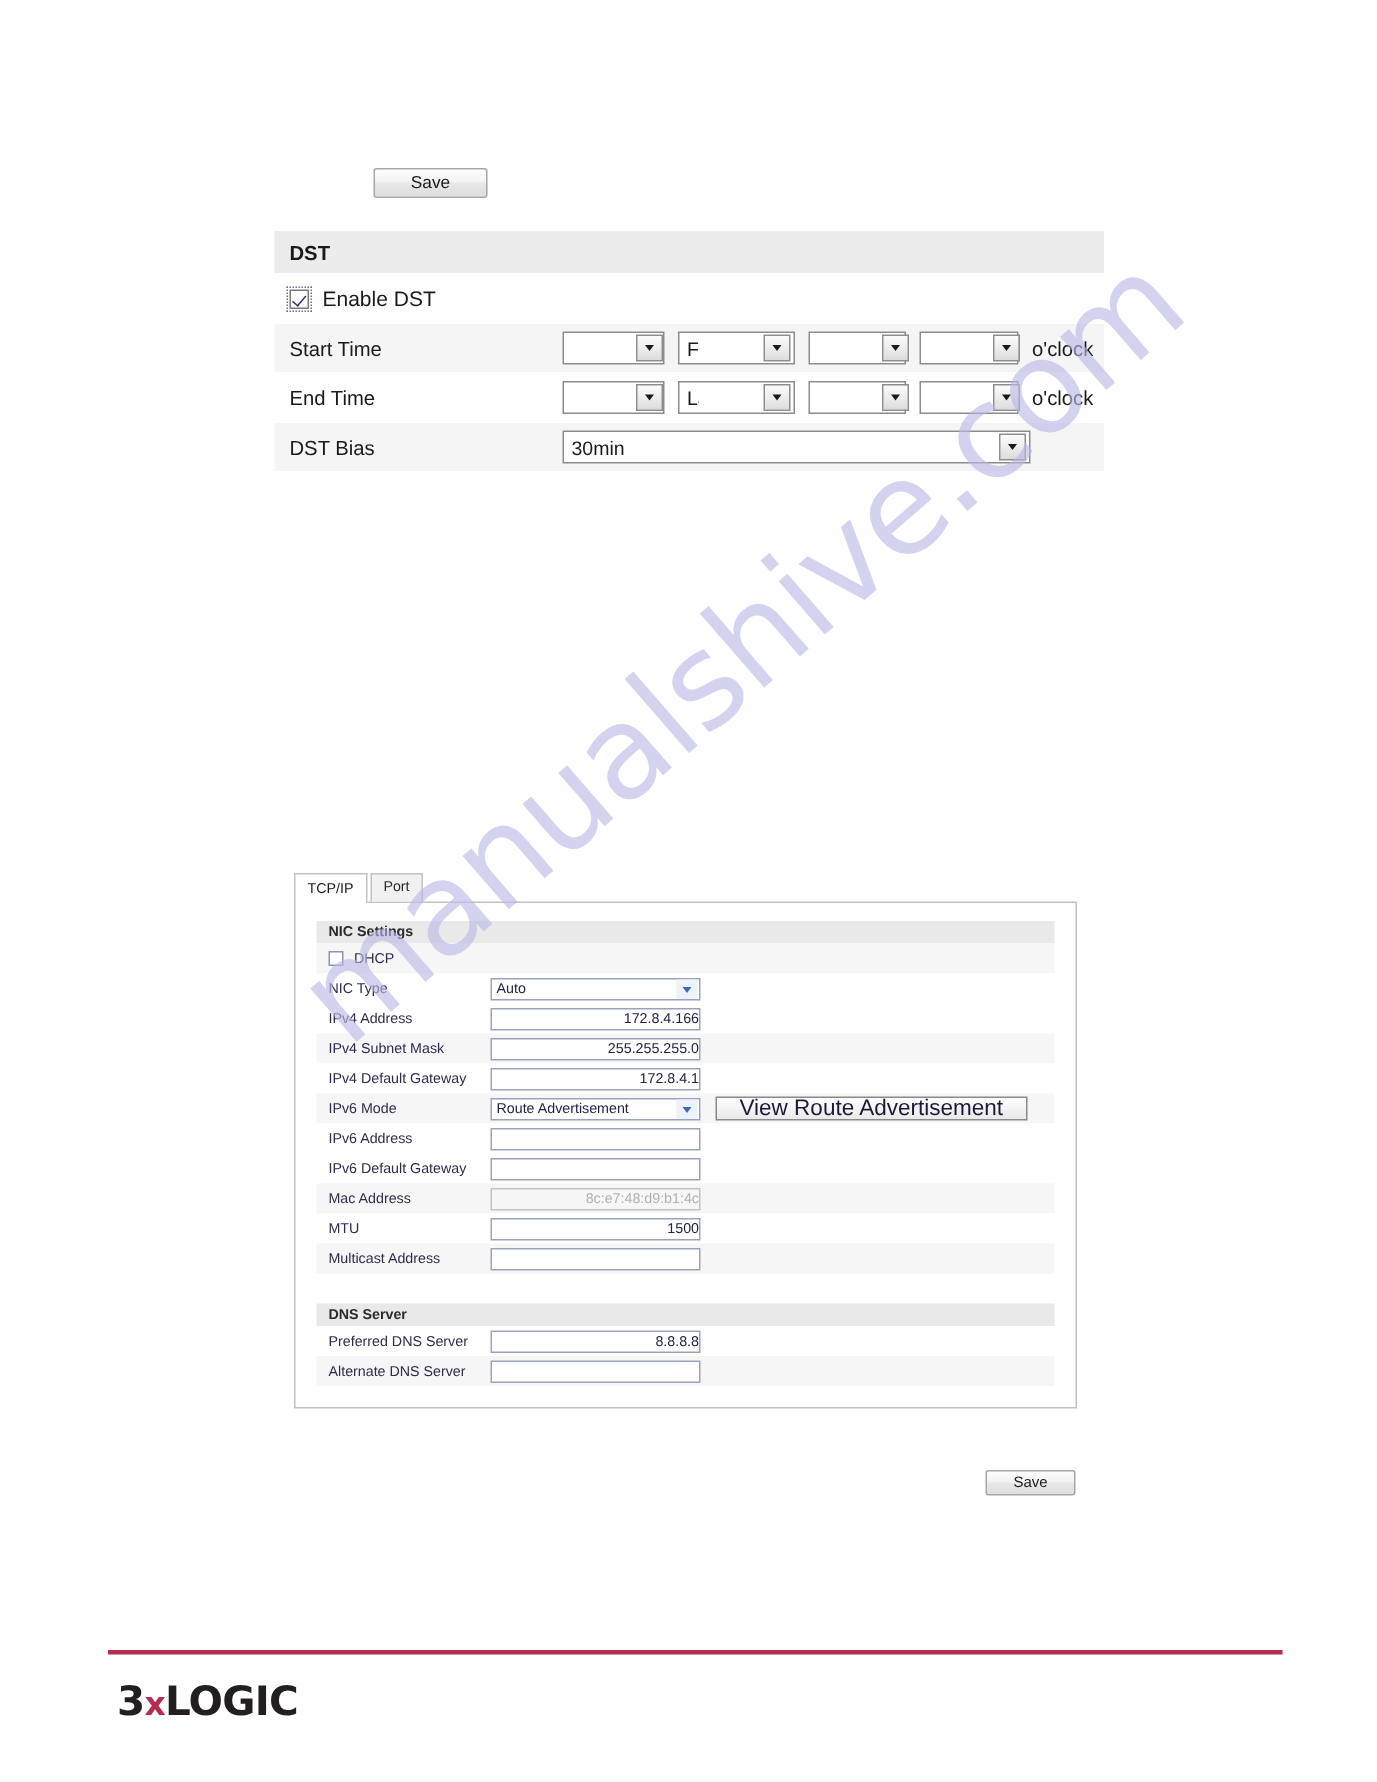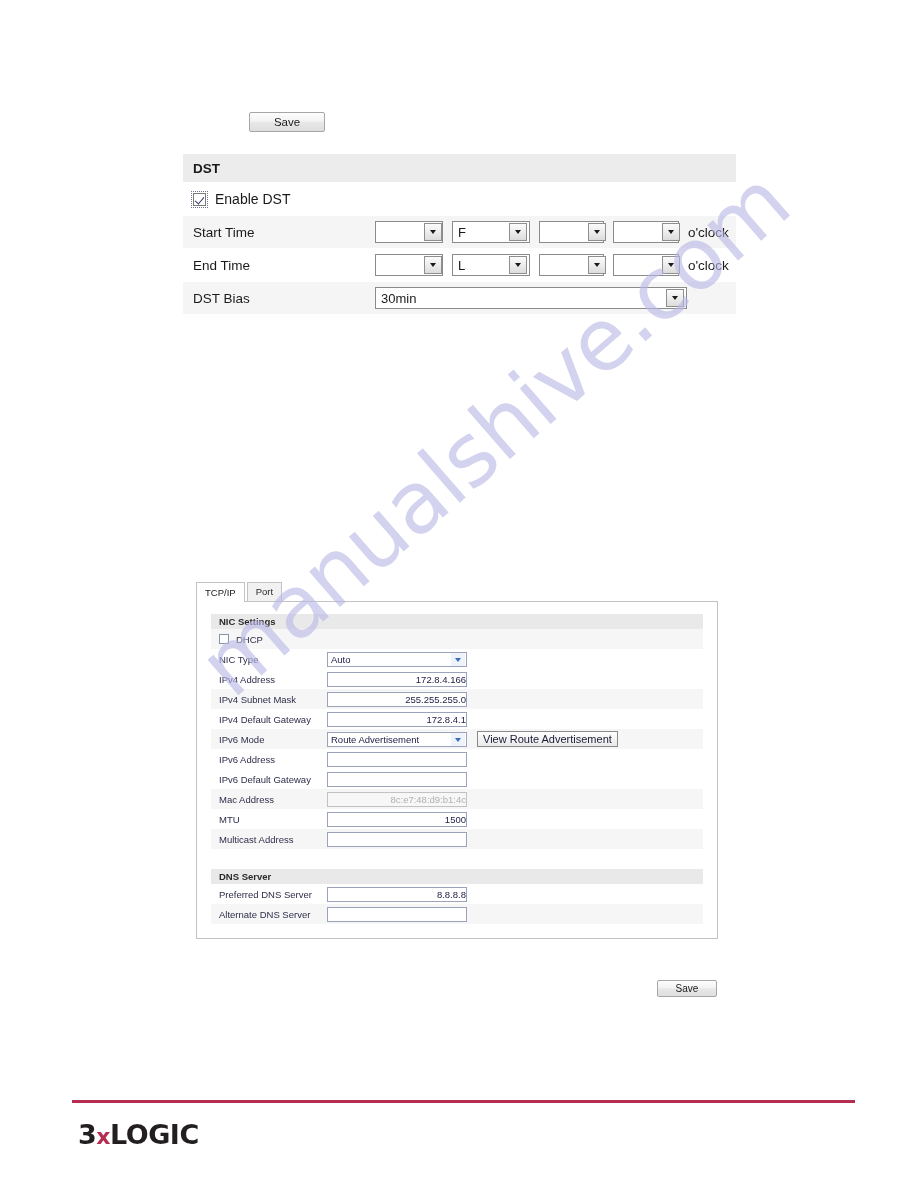--- a/index.html
+++ b/index.html
@@ -333,24 +333,24 @@
   .chk-sm-label {
     margin-left: 7px;
     font-size: 9.5px;
     color: #2d2d4a;
   }
 
   .inline-btn {
     margin-left: 10px;
     height: 16px;
     line-height: 14px;
-    padding: 0 5px;
+    padding: 0 15px;
     border: 1px solid #8a8a8a;
     background: linear-gradient(to bottom, #fefefe 0%, #f4f4f4 50%, #e9e9e9 100%);
-    font-size: 11px;
+    font-size: 15px;
     color: #1a1a36;
     box-sizing: border-box;
     flex: 0 0 auto;
     cursor: default;
   }
 
   .grp-gap { height: 20px; }
 
   #save-bottom {
     position: absolute;

